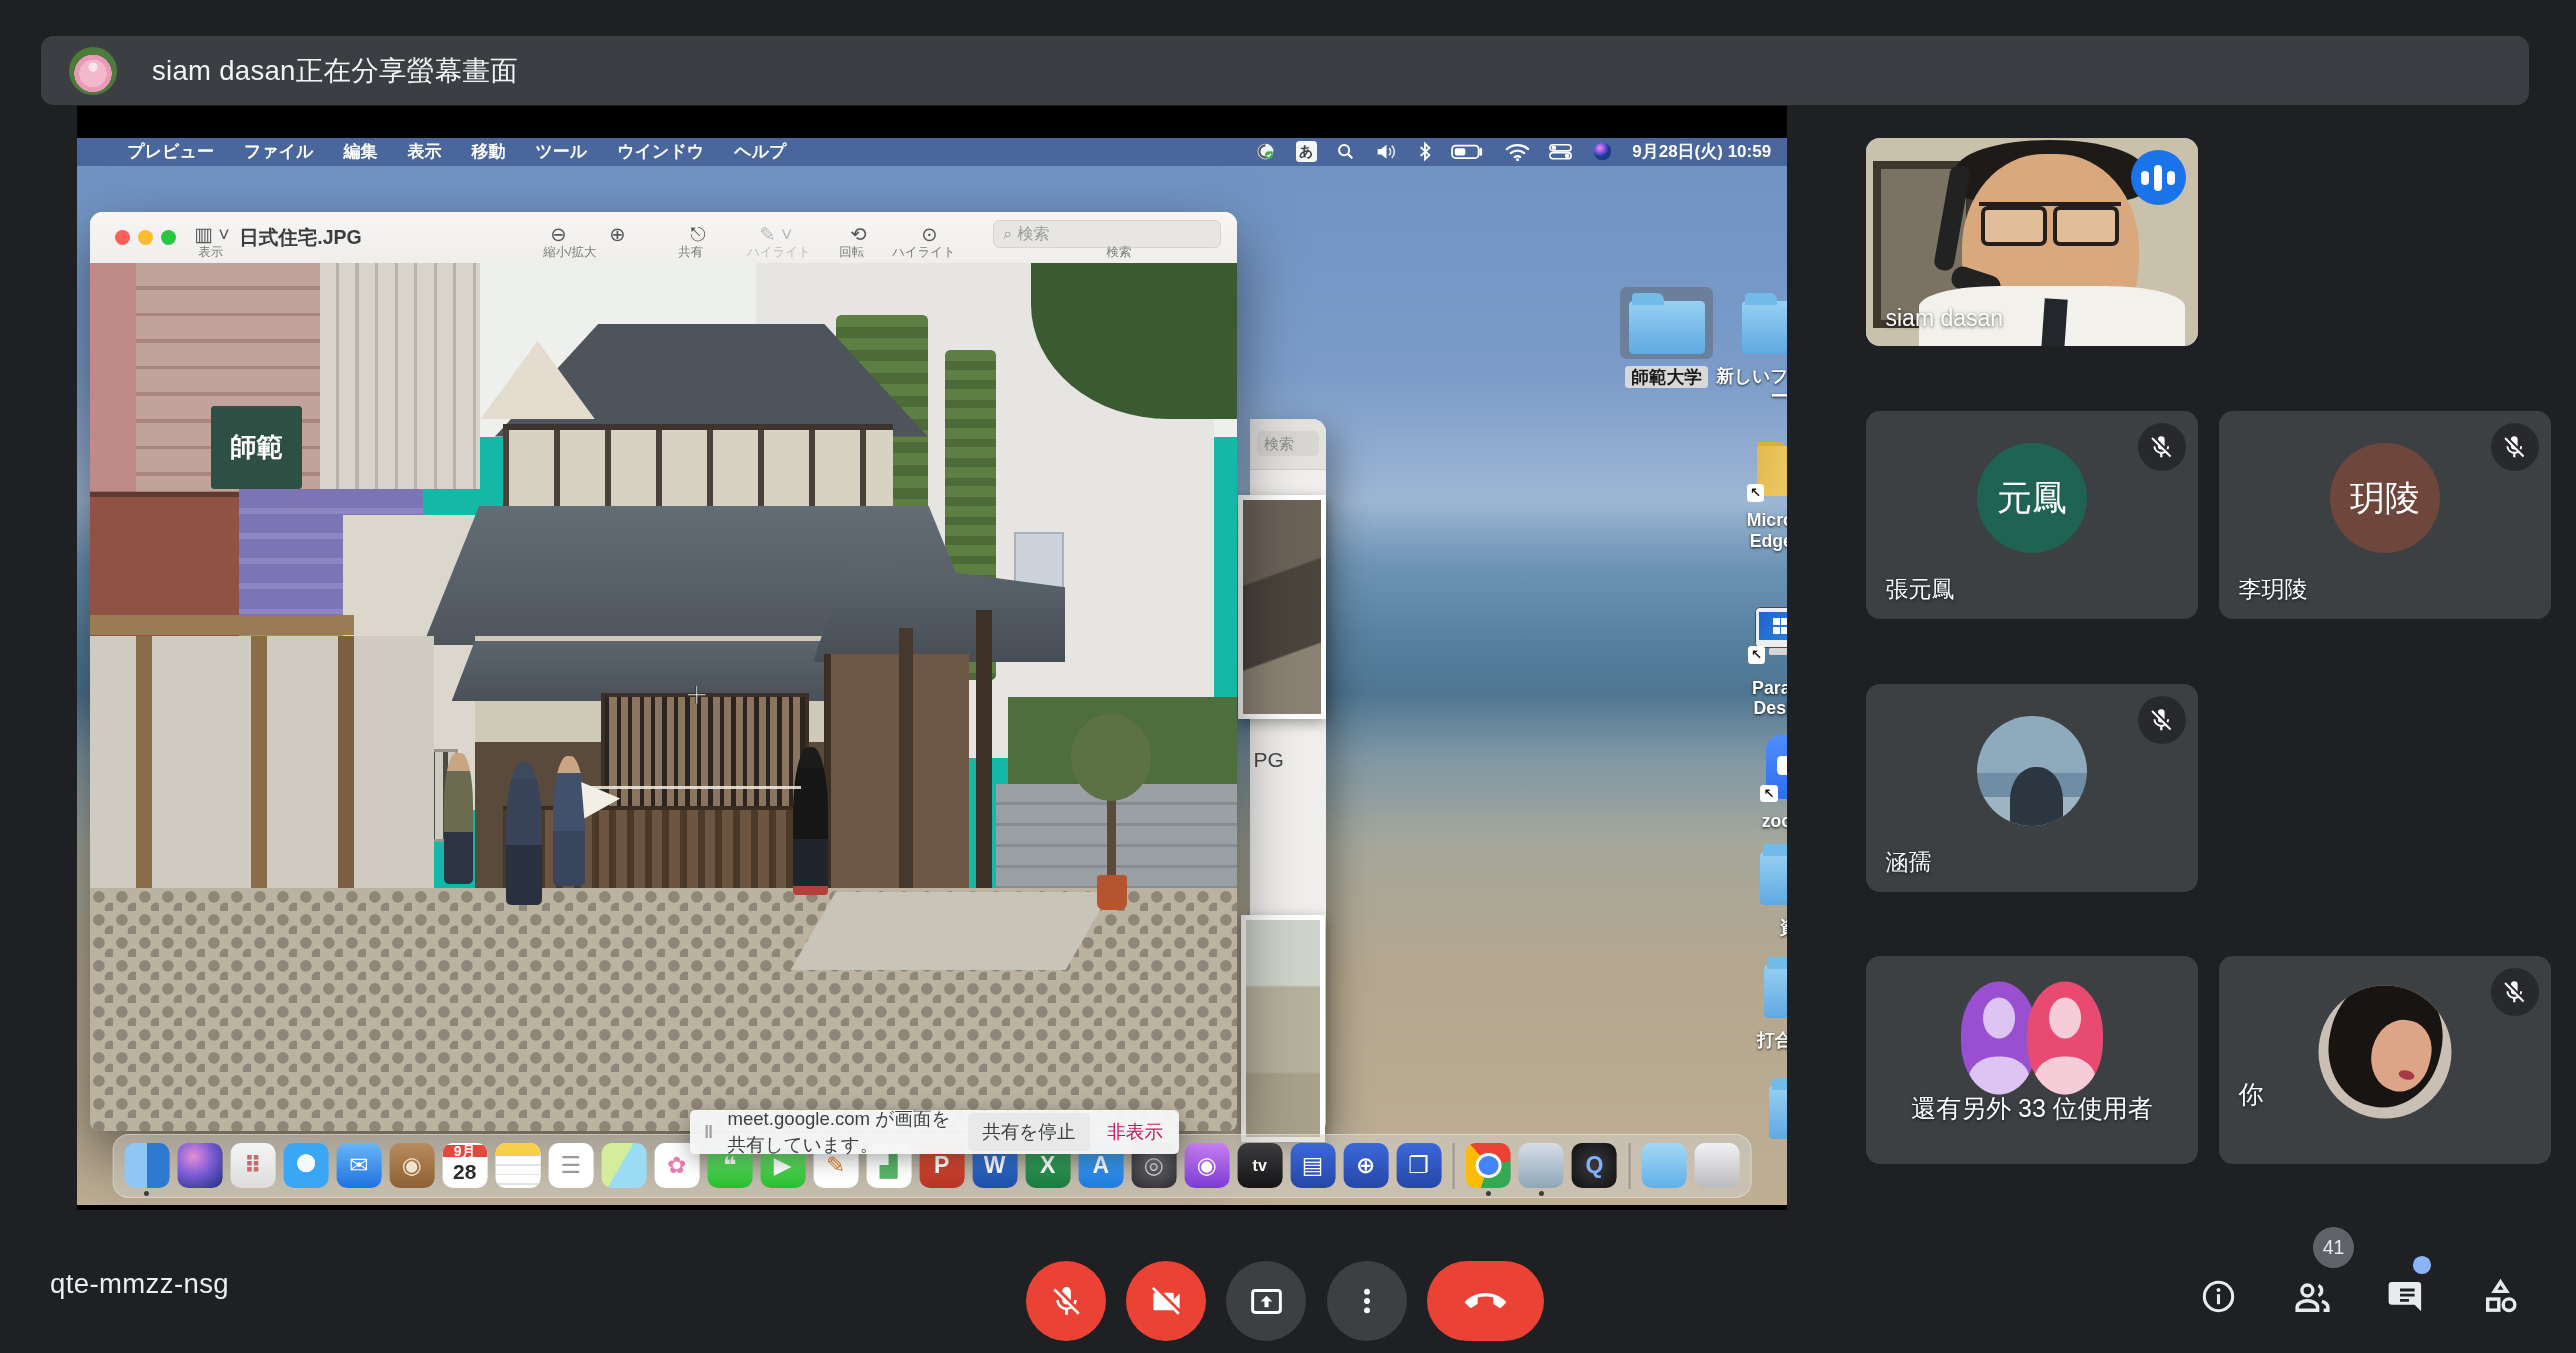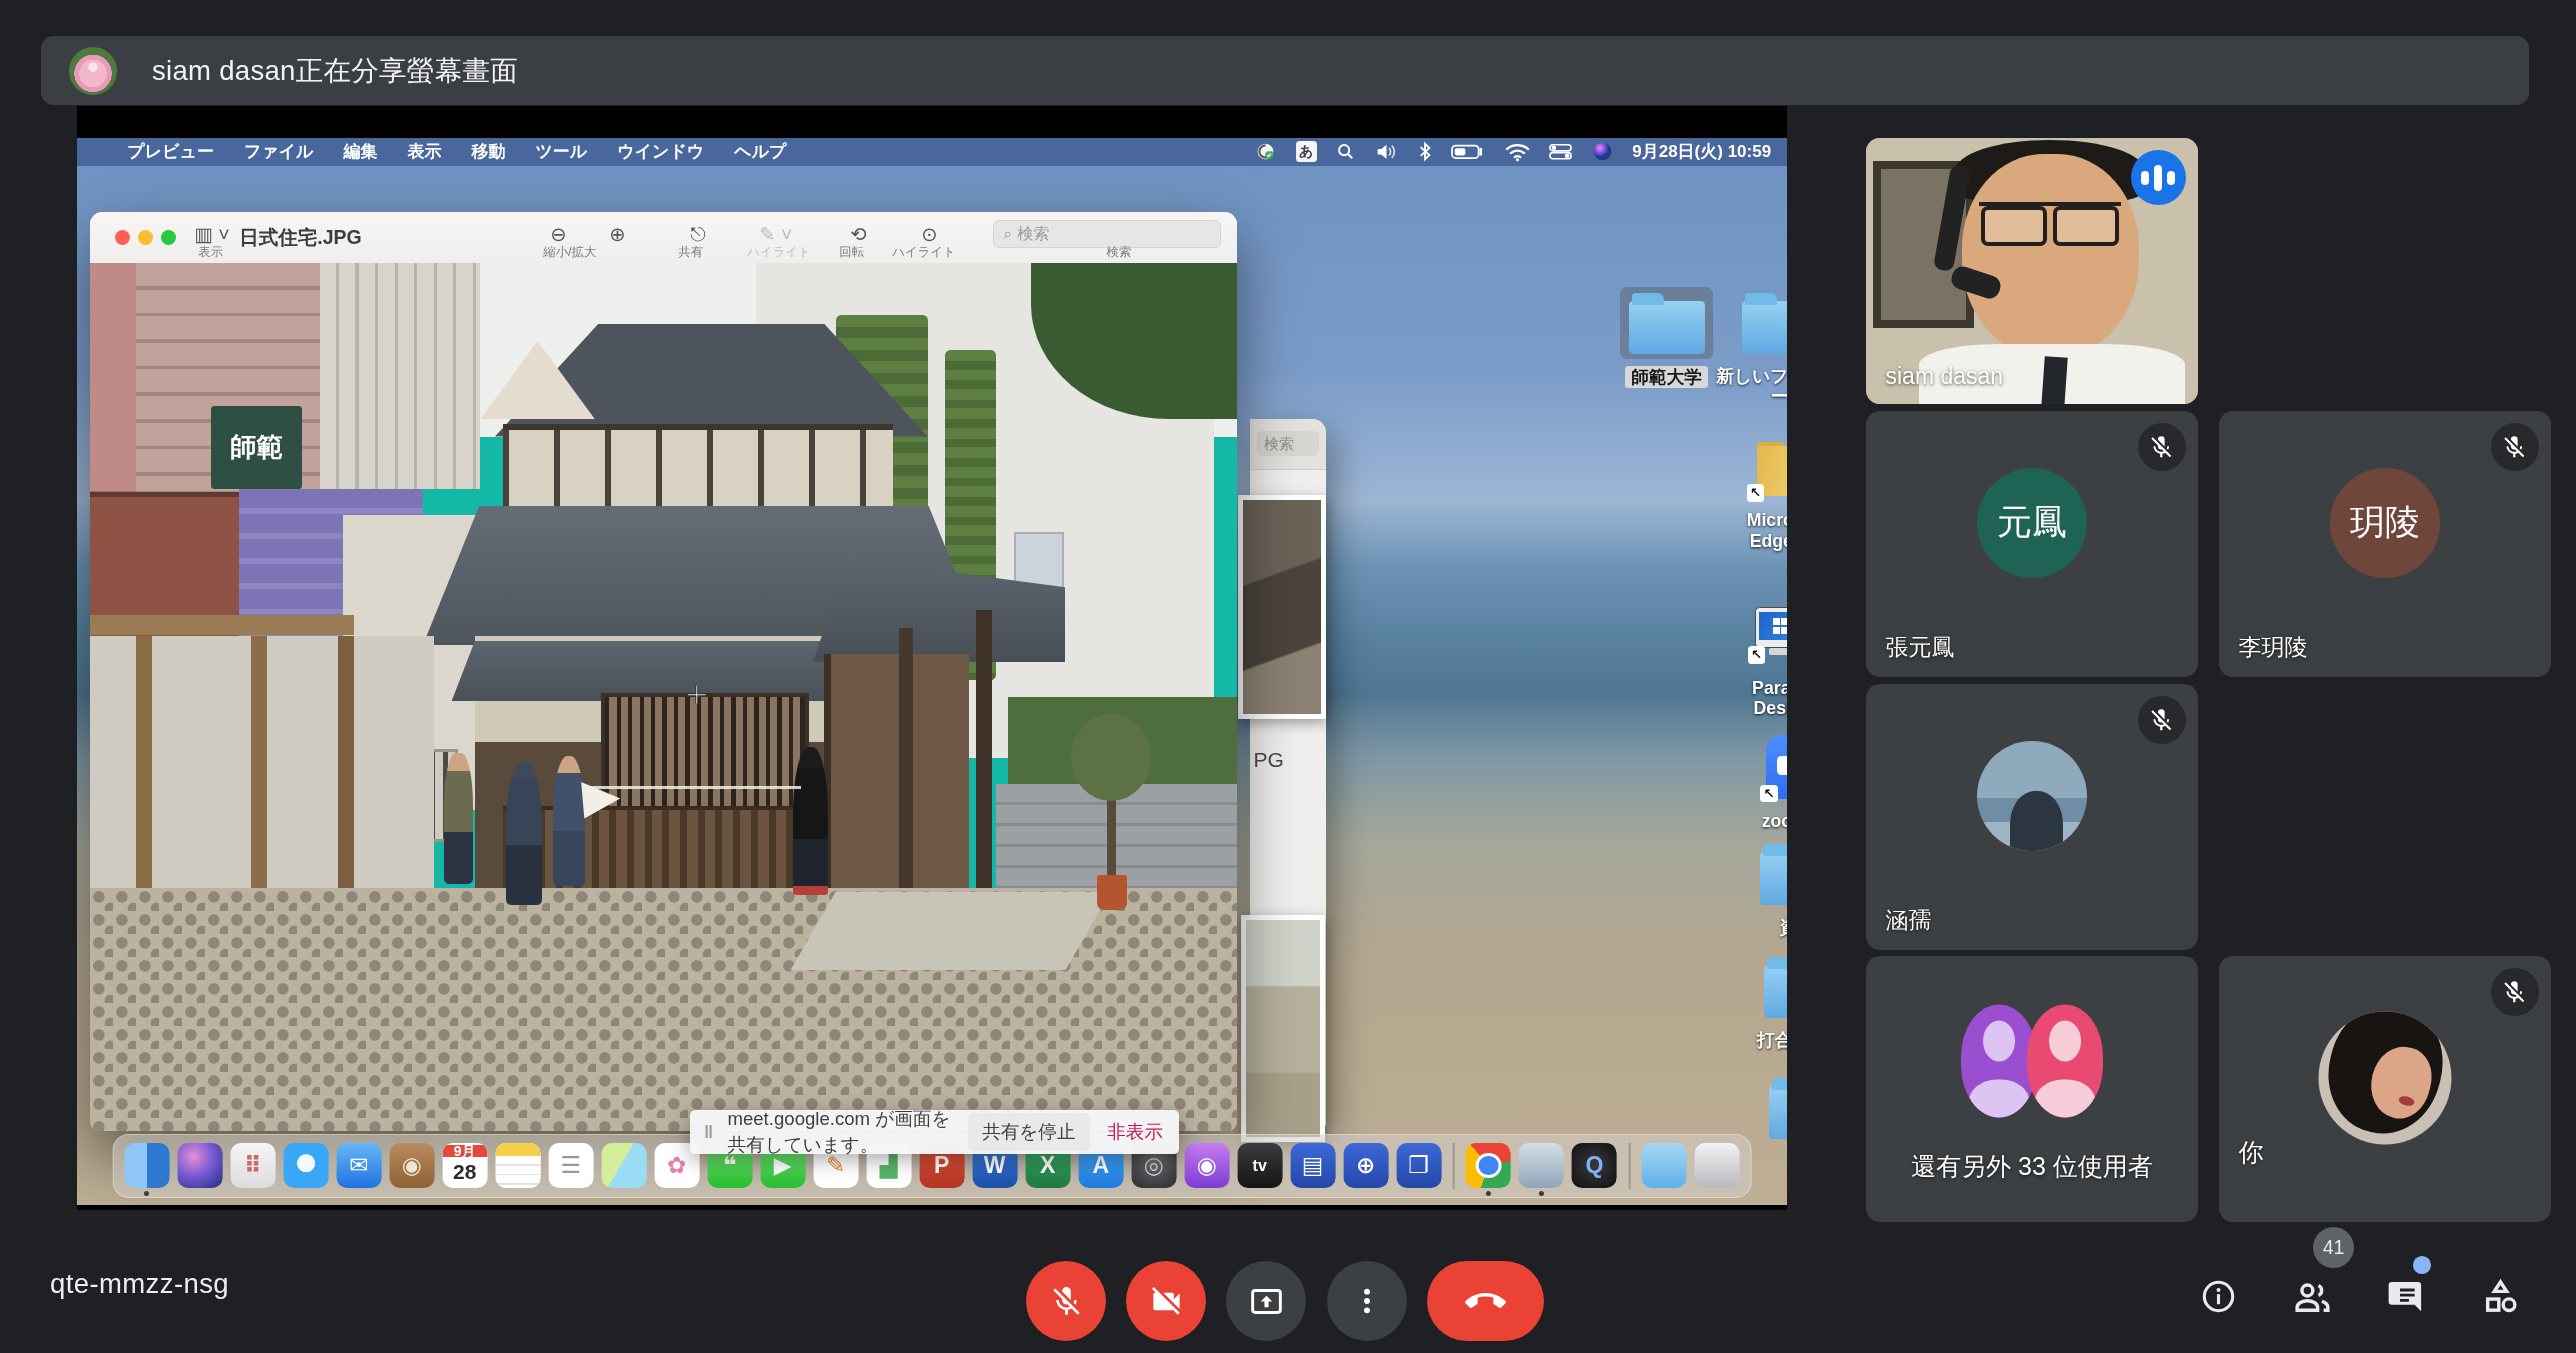--- a/index.html
+++ b/index.html
@@ -99,21 +99,21 @@
   .dk.cal .m{background:#e2493c;color:#fff;font-size:14px;width:100%;text-align:center;line-height:12.4px;}
   .dk.cal .d{color:#2b2b2b;font-size:21px;line-height:30px;}
   .dk.notes{background:#fff;overflow:hidden;flex-direction:column;}
   .dk.notes .y{background:#f7d04a;width:100%;height:12.4px;}
   .dk.notes .l{width:100%;flex:1;background:repeating-linear-gradient(#fff 0 8px,#e3e3e3 8px 9.7px);}
   .dk.chrome{background:conic-gradient(from -40deg,#ea4335 0 33%,#34a853 33% 66%,#fbbc05 66%);}
   .dk.chrome::after{content:'';width:19.5px;height:19.5px;border-radius:50%;background:#4285f4;border:3.5px solid #fff;}
   .dk.trash{background:linear-gradient(#f2f2f4,#b9babf);}
 
   
-  .tile{position:absolute;width:332px;height:266px;background:#3c4043;border-radius:14px;overflow:hidden;}
+  .tile{position:absolute;width:332px;height:208px;background:#3c4043;border-radius:14px;overflow:hidden;}
   .tname{position:absolute;left:19.5px;bottom:14px;font-size:23px;color:#fff;text-shadow:0 0.9px 3.5px rgba(0,0,0,.7);white-space:nowrap;}
   .mutechip{position:absolute;top:12.4px;right:12.4px;width:48px;height:48px;border-radius:50%;background:rgba(26,27,30,.6);
     display:flex;align-items:center;justify-content:center;}
   .audiochip{position:absolute;top:12.4px;right:12.4px;width:55px;height:55px;border-radius:50%;background:#1a73e8;
     display:flex;align-items:center;justify-content:center;gap:5.3px;}
   .audiochip i{width:8px;border-radius:4.4px;background:#fff;display:block;}
   .audiochip i:nth-child(1){height:14px;} .audiochip i:nth-child(2){height:26.6px;} .audiochip i:nth-child(3){height:14px;}
   .tile.active{outline:4.4px solid #7fb1f8;outline-offset:-4.4px;}
   .avatar-big{position:absolute;left:50%;top:42%;transform:translate(-50%,-50%);width:110px;height:110px;border-radius:50%;
     display:flex;align-items:center;justify-content:center;font-size:35px;color:#fff;}

